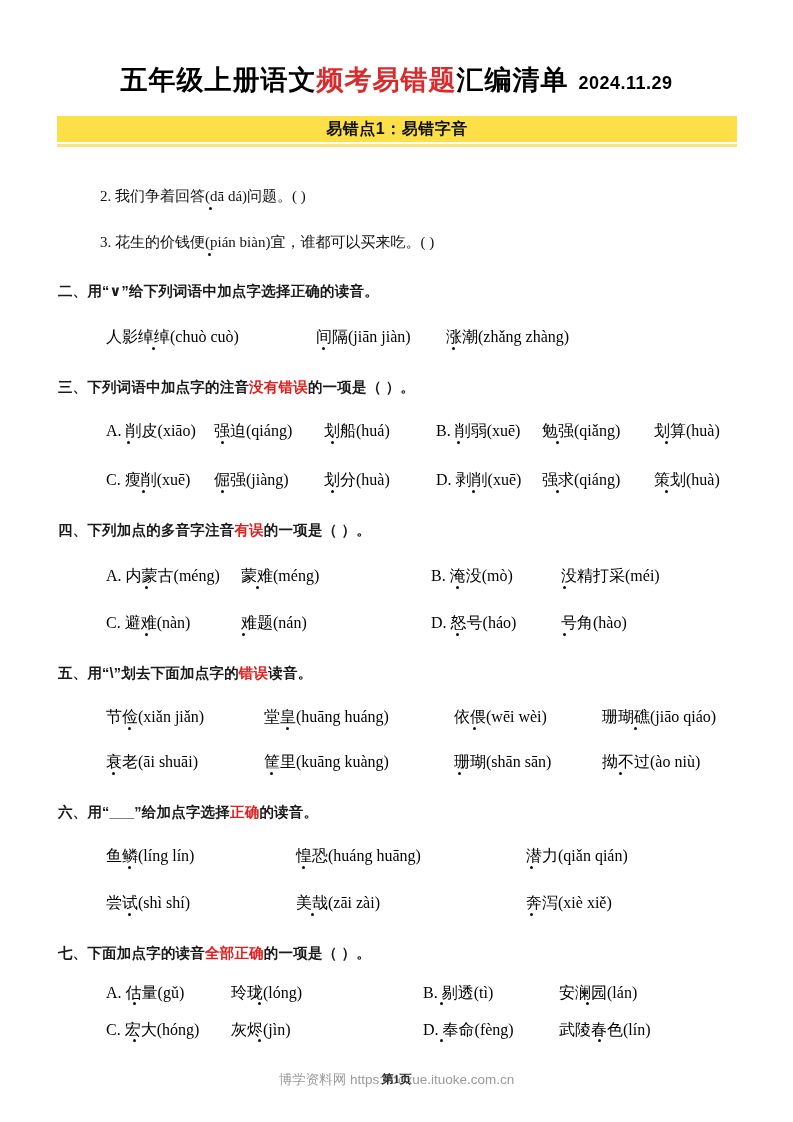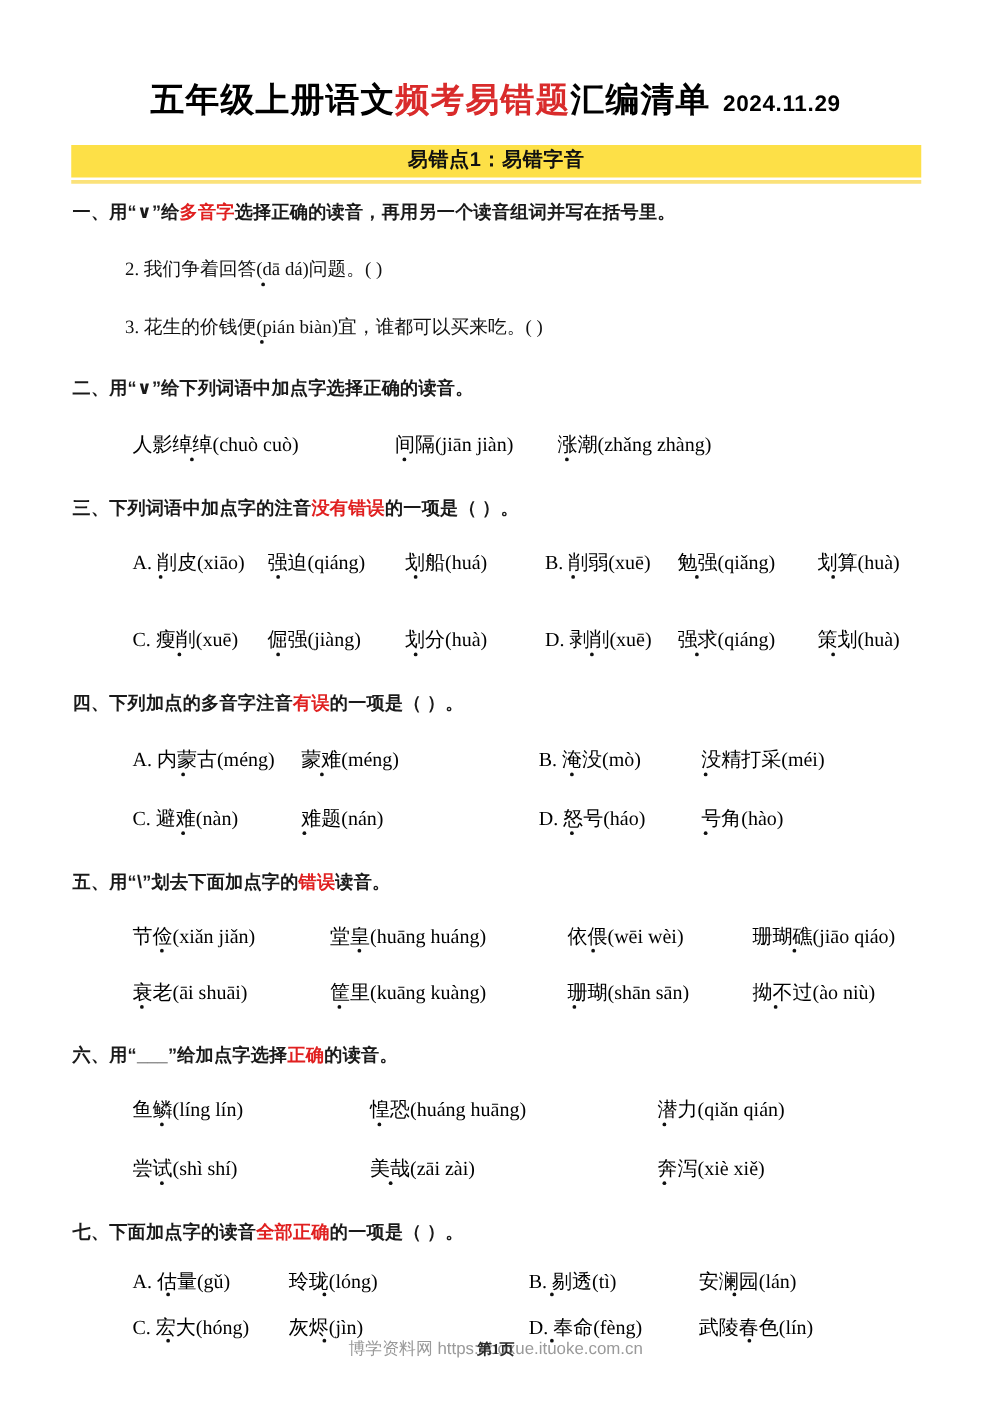--- a/index.html
+++ b/index.html
@@ -156,21 +156,20 @@
   </div>
 
   <div class="banner-wrap">
     <div class="banner">易错点1：易错字音</div>
     <div class="banner-underline"></div>
   </div>
 
   <div class="content">
 
     <div class="section" style="margin-bottom:0;">
-      <div class="q-heading"><span>一、用“∨”给</span><span class="hl">多音字</span><span>选择正确的读音，再用另一个读音组词并写在括号里。</span></div>
 
       <div class="body-line numbered" style="margin-top:27px;">
         <span>2. 我们争着回答(dā  dá)问题。(         )</span>
         <span class="dot-mark" style="position:absolute;left:109px;top:20px;width:3px;height:3px;border-radius:50%;background:#111;"></span>
       </div>
       <div class="body-line numbered" style="margin-top:27px;">
         <span>3. 花生的价钱便(pián  biàn)宜，谁都可以买来吃。(         )</span>
         <span class="dot-mark" style="position:absolute;left:108px;top:20px;width:3px;height:3px;border-radius:50%;background:#111;"></span>
       </div>
     </div>
@@ -198,21 +197,21 @@
         <span style="width:112px;">勉强(qiǎng)</span>
         <span>划算(huà)</span>
         <span style="position:absolute;left:21px;top:20px;width:3px;height:3px;border-radius:50%;background:#111;"></span>
         <span style="position:absolute;left:115px;top:20px;width:3px;height:3px;border-radius:50%;background:#111;"></span>
         <span style="position:absolute;left:225px;top:20px;width:3px;height:3px;border-radius:50%;background:#111;"></span>
         <span style="position:absolute;left:351px;top:20px;width:3px;height:3px;border-radius:50%;background:#111;"></span>
         <span style="position:absolute;left:450px;top:20px;width:3px;height:3px;border-radius:50%;background:#111;"></span>
         <span style="position:absolute;left:559px;top:20px;width:3px;height:3px;border-radius:50%;background:#111;"></span>
       </div>
 
-      <div class="opt-row" style="margin-top:41px; position:relative;">
+      <div class="opt-row" style="margin-top:28px; position:relative;">
         <span style="width:108px;">C. 瘦削(xuē)</span>
         <span style="width:110px;">倔强(jiàng)</span>
         <span style="width:112px;">划分(huà)</span>
         <span style="width:106px;">D. 剥削(xuē)</span>
         <span style="width:112px;">强求(qiáng)</span>
         <span>策划(huà)</span>
         <span style="position:absolute;left:36px;top:20px;width:3px;height:3px;border-radius:50%;background:#111;"></span>
         <span style="position:absolute;left:115px;top:20px;width:3px;height:3px;border-radius:50%;background:#111;"></span>
         <span style="position:absolute;left:225px;top:20px;width:3px;height:3px;border-radius:50%;background:#111;"></span>
         <span style="position:absolute;left:366px;top:20px;width:3px;height:3px;border-radius:50%;background:#111;"></span>

